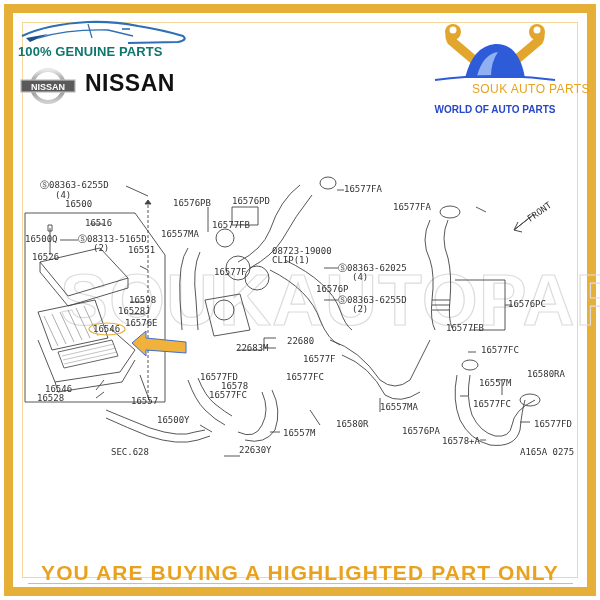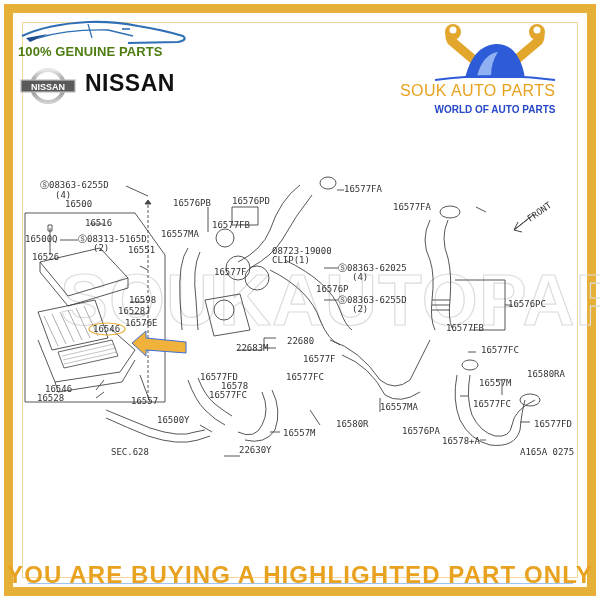--- a/index.html
+++ b/index.html
@@ -1,28 +1,28 @@
 <!DOCTYPE html>
 <html><head>
 <meta charset="utf-8">
 <style>
   html,body{margin:0;padding:0;background:#fff;}
   body{width:600px;height:600px;position:relative;overflow:hidden;font-family:"Liberation Sans",sans-serif;}
   .frame{position:absolute;left:4px;top:4px;width:592px;height:592px;box-sizing:border-box;border:9px solid #E6AF38;background:#fff;}
   .frame-inner{position:absolute;left:9px;top:9px;right:9px;bottom:9px;border:1px solid #f3d79b;pointer-events:none;}
   .brand-left{position:absolute;left:18px;top:18px;width:190px;}
-  .tagline{position:absolute;left:18px;top:44px;font-weight:bold;font-size:13px;color:#4d7c0f;letter-spacing:0.1px;white-space:nowrap;}
+  .tagline{position:absolute;left:18px;top:44px;font-weight:bold;font-size:13px;color:#0f766e;letter-spacing:0.1px;white-space:nowrap;}
   .nissan-badge{position:absolute;left:20px;top:68px;width:56px;height:36px;}
   .nissan-word{position:absolute;left:85px;top:70px;font-size:23px;font-weight:bold;color:#111;letter-spacing:0.5px;}
   .brand-right{position:absolute;left:395px;top:10px;width:200px;height:120px;}
-  .souk-title{position:absolute;left:400px;top:82px;width:190px;text-align:left;font-size:16px;color:#E8A21F;letter-spacing:0.4px;white-space:nowrap;}
+  .souk-title{position:absolute;left:400px;top:82px;width:190px;text-align:right;font-size:12px;color:#E8A21F;letter-spacing:0.4px;white-space:nowrap;}
   .souk-sub{position:absolute;left:400px;top:104px;width:190px;text-align:center;font-size:10px;font-weight:bold;color:#2647C7;white-space:nowrap;}
   .diagram{position:absolute;left:0;top:0;width:600px;height:600px;}
   .diagram text{font-family:"DejaVu Sans Mono","Liberation Mono",monospace;font-size:9px;fill:#333;}
-  .footer{position:absolute;left:0;top:561px;width:600px;text-align:center;font-size:24px;font-weight:bold;color:#E8A21F;letter-spacing:1.1px;}
+  .footer{position:absolute;left:0;top:561px;width:600px;text-align:center;font-size:21px;font-weight:bold;color:#E8A21F;letter-spacing:1.1px;}
   .footer-line{position:absolute;left:28px;top:583px;width:545px;height:1px;background:#9ec4f2;}
 </style>
 </head>
 <body>
 
 <div class="frame">
   <div class="frame-inner"></div>
 </div>
 
 <svg class="brand-left" viewBox="0 0 190 30" width="190" height="30" style="position:absolute;left:18px;top:16px;">

